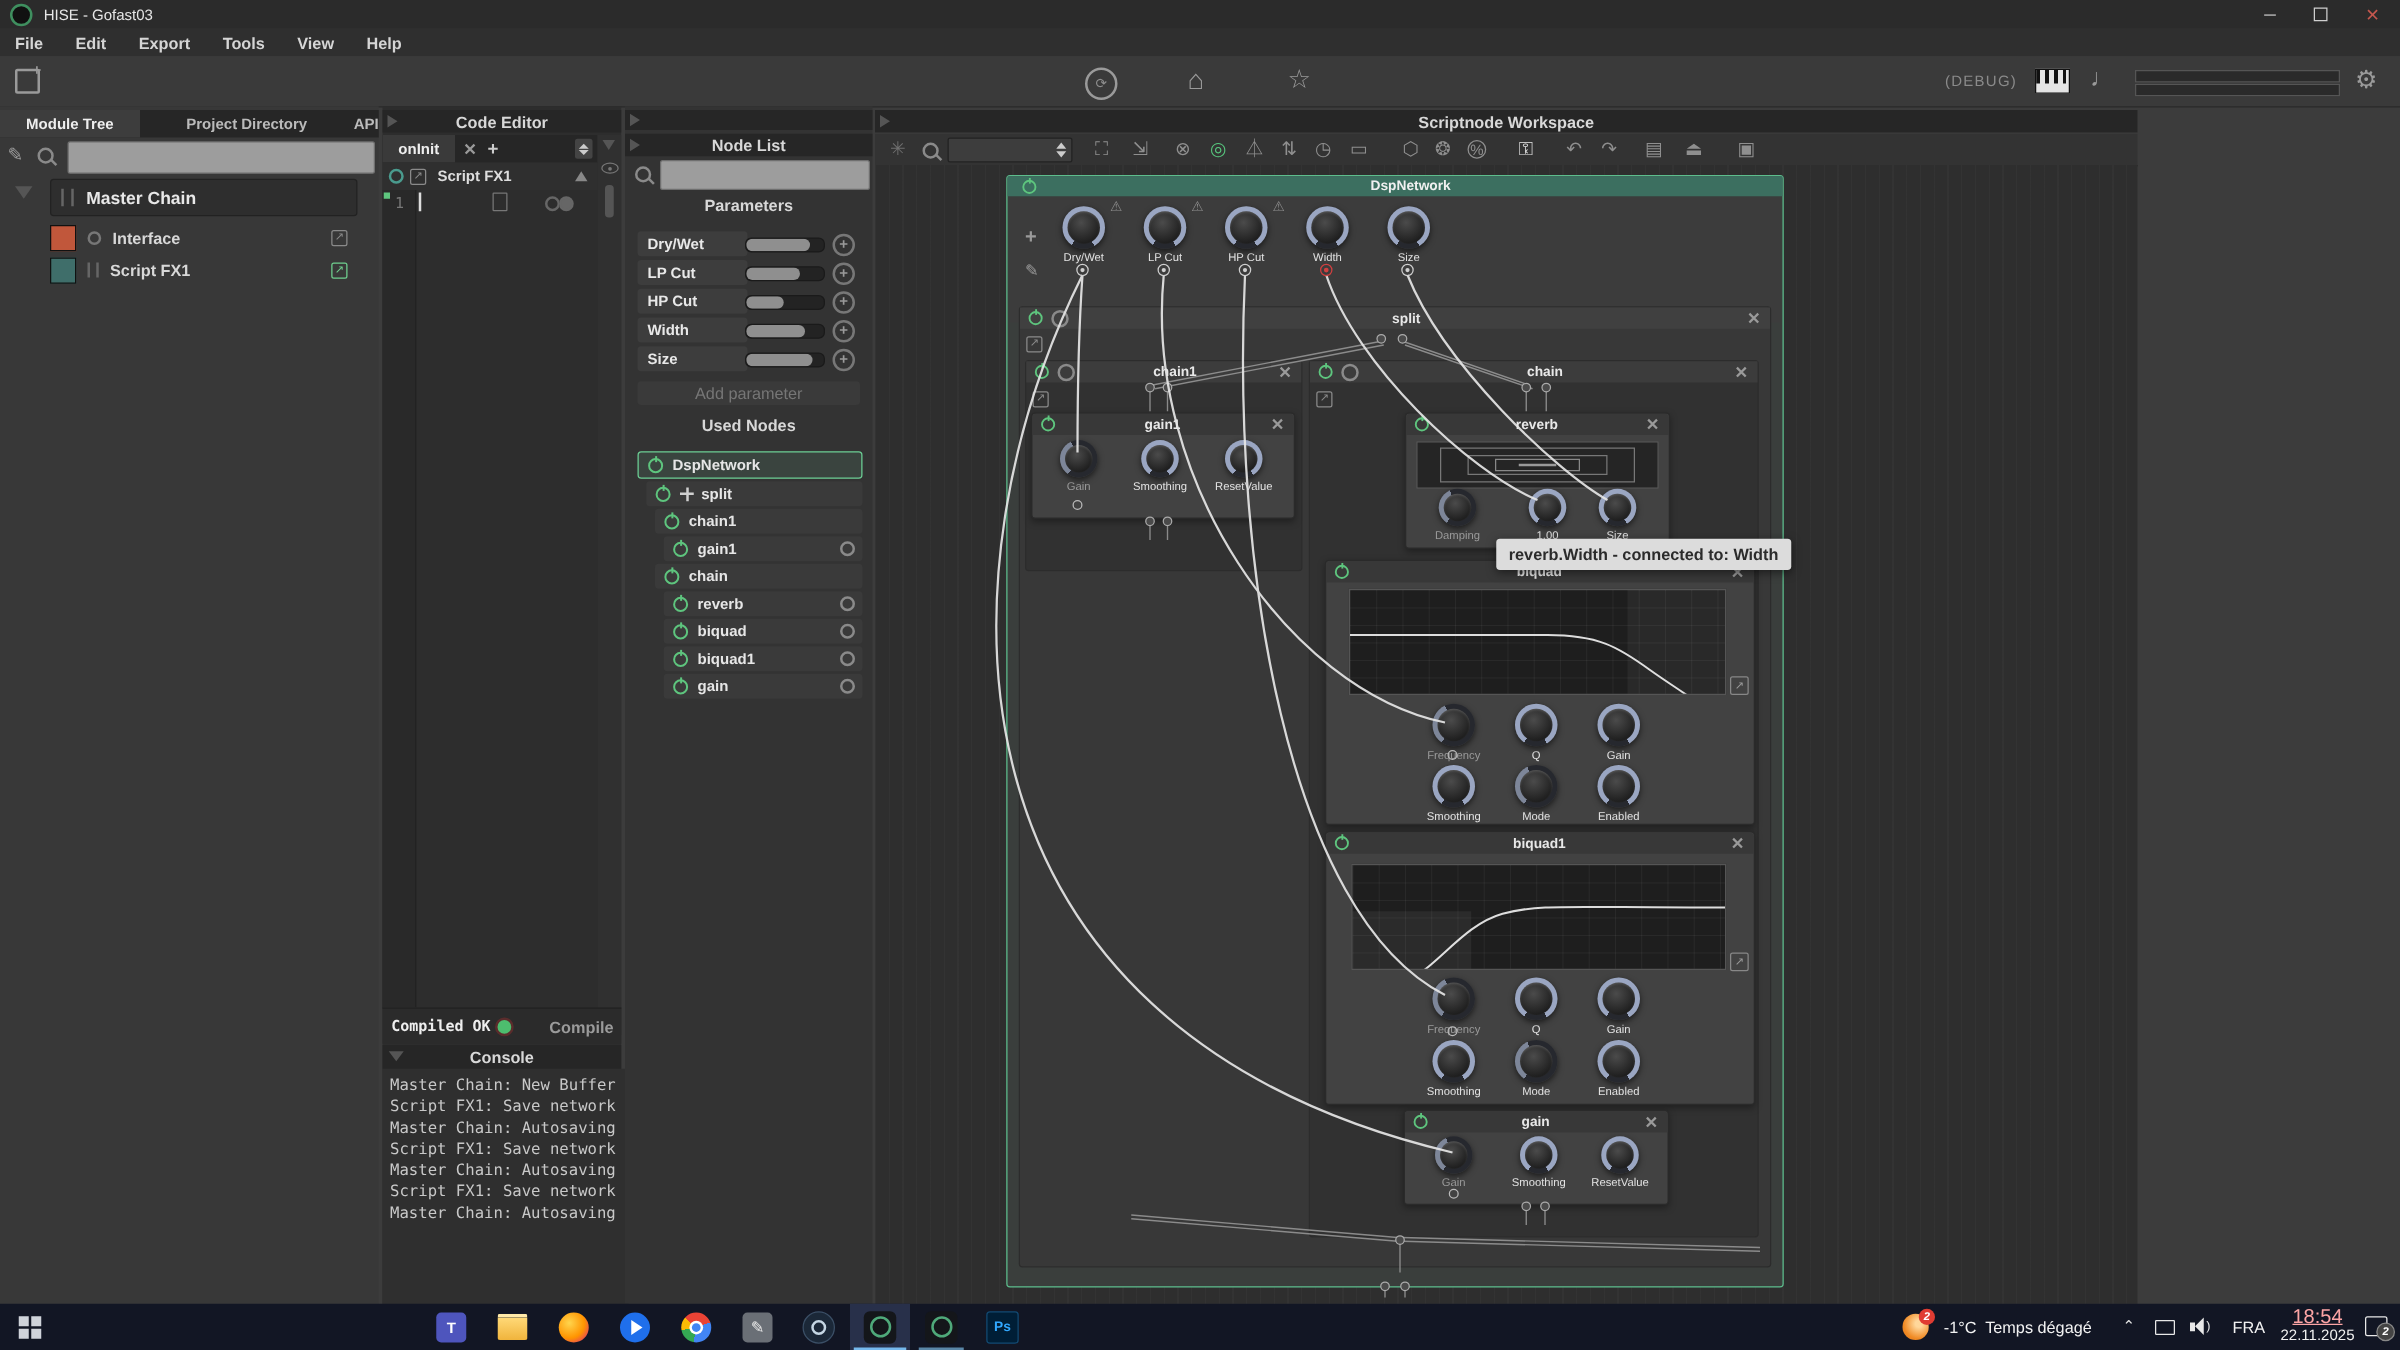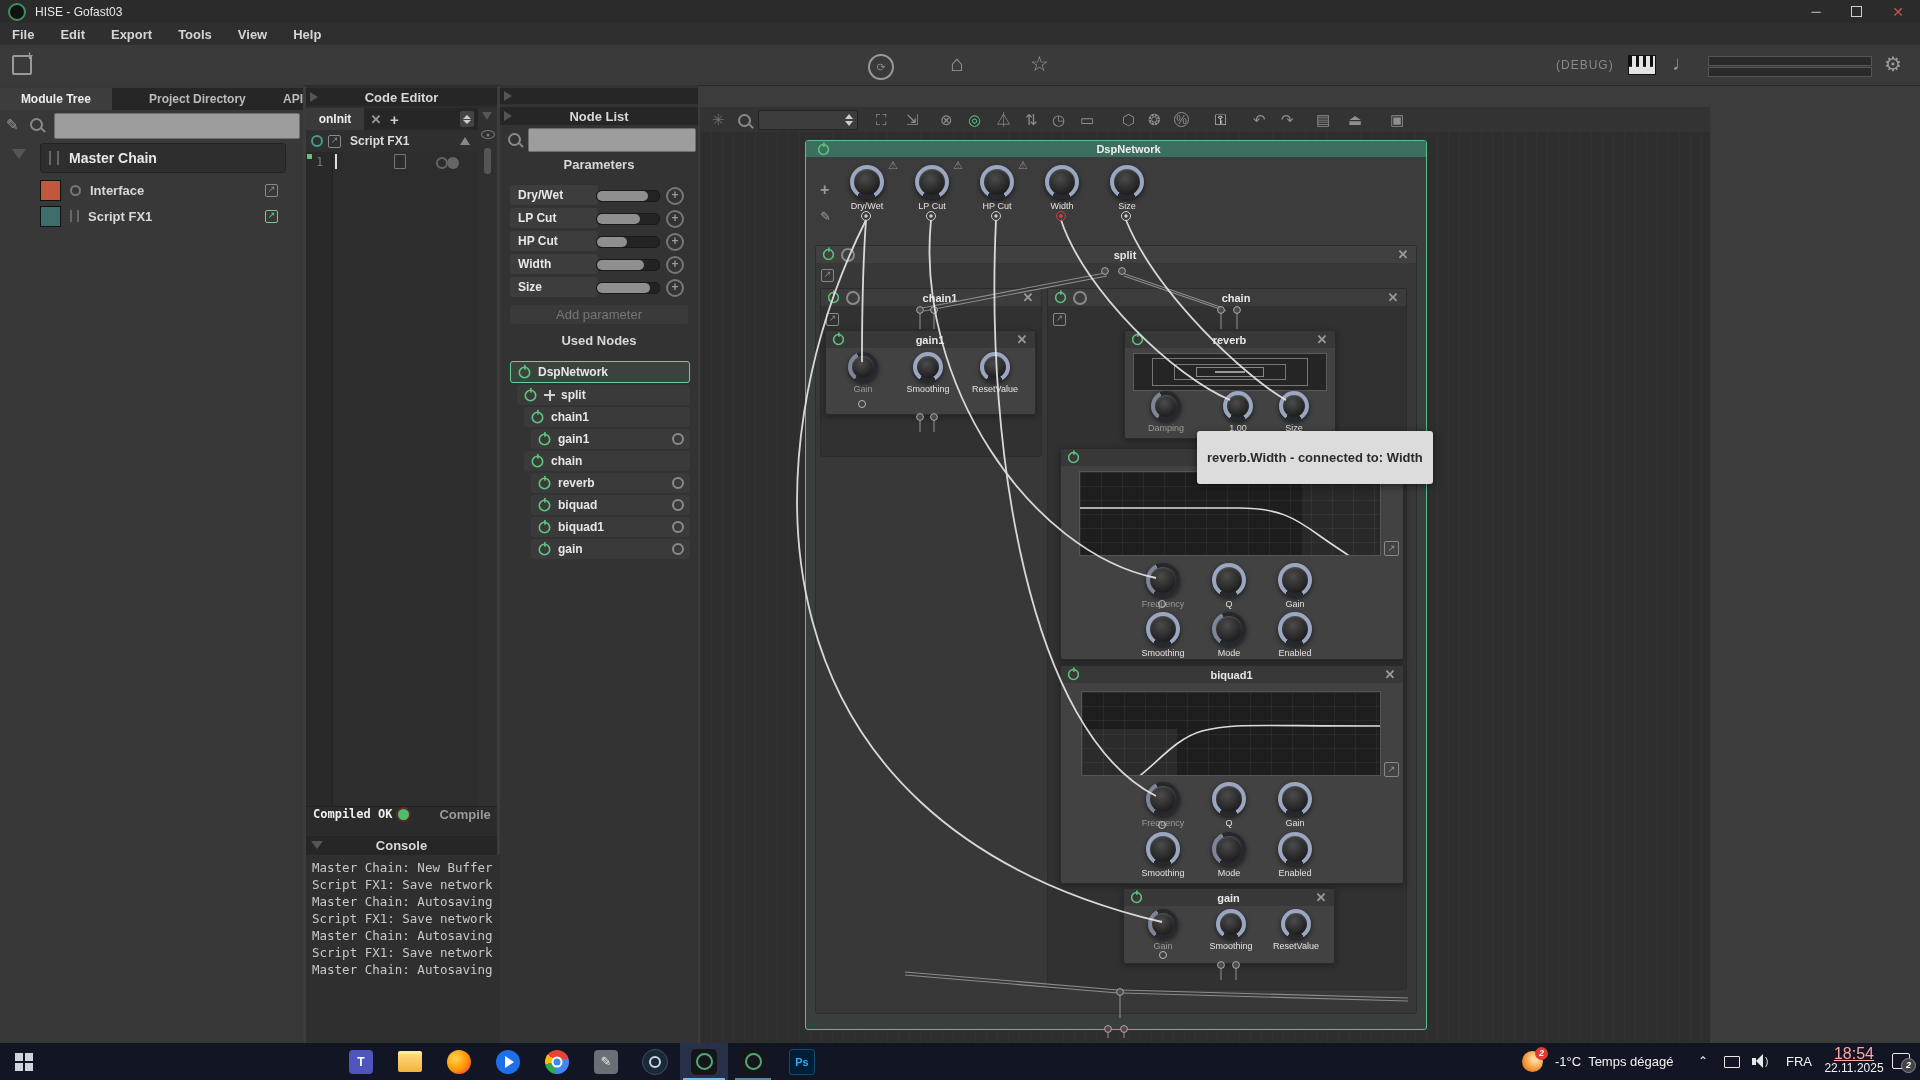--- a/index.html
+++ b/index.html
@@ -56,21 +56,21 @@
   .move-ic::before,.move-ic::after{content:'';position:absolute;background:#cfcfcf;}
   .move-ic::before{left:4.5px;top:0;width:2px;height:11px;}
   .move-ic::after{top:4.5px;left:0;height:2px;width:11px;}
   .mag{width:9px;height:9px;border:2px solid #8a8a8a;border-radius:50%;position:relative;display:inline-block;}
   .mag::after{content:'';position:absolute;width:6px;height:2px;background:#8a8a8a;right:-5px;bottom:-2px;transform:rotate(45deg);}
   .ginput{background:#9d9d9d;border:1px solid #6f6f6f;border-radius:2px;}
   .eye{width:12px;height:7px;border:1.5px solid #777;border-radius:50%;position:relative;}
   .eye::after{content:'';position:absolute;left:50%;top:50%;width:3px;height:3px;background:#777;border-radius:50%;transform:translate(-50%,-50%);}
   .mono{font-family:"DejaVu Sans Mono",monospace;}
   .tooltip{position:absolute;background:#dcdcdc;color:#2b2b2b;font-size:13px;font-weight:bold;
-           padding:19px 10px;border-radius:3px;box-shadow:0 2px 8px rgba(0,0,0,.5);white-space:nowrap;z-index:60;}
+           padding:5px 10px;border-radius:3px;box-shadow:0 2px 8px rgba(0,0,0,.5);white-space:nowrap;z-index:60;}
   .warn{color:#8f8f8f;font-size:11px;position:absolute;}
   .tb-slot{position:absolute;top:0;width:48px;height:37px;display:flex;align-items:center;justify-content:center;}
   .badge{position:absolute;background:#e03c32;color:#fff;font-size:9px;font-weight:bold;border-radius:50%;
          width:13px;height:13px;line-height:13px;text-align:center;}
   .cables{position:absolute;inset:0;pointer-events:none;z-index:40;}
 </style>
 </head>
 <body>
 
 <div id="app">
@@ -167,21 +167,21 @@
 
     <div class="abs" style="left:0;top:67px;width:172px;height:654px;background:#2d2d2d;">
       <div class="abs" style="left:0;top:0;width:26px;height:100%;background:#292929;border-right:1px solid #222;"></div>
       <span style="position:absolute;left:1px;top:2px;width:5px;height:5px;background:#5ec57e;"></span>
       <span class="mono" style="position:absolute;left:10px;top:3px;font-size:12px;color:#777;">1</span>
       <span style="position:absolute;left:29px;top:2px;width:1.5px;height:15px;background:#ddd;"></span>
       <span style="position:absolute;left:88px;top:2px;width:10px;height:13px;border:1.5px solid #777;border-radius:1px;"></span>
       <span style="position:absolute;left:130px;top:5px;width:8px;height:8px;border:2px solid #666;border-radius:50%;box-shadow:11px 0 0 -2px #666,11px 0 0 0 #666;"></span>
     </div>
 
-    <div class="abs" style="left:0;top:721px;width:191px;height:28px;background:#2b2b2b;border-top:1px solid #222;display:flex;">
+    <div class="abs" style="left:0;top:721px;width:191px;height:28px;background:#2b2b2b;border-top:1px solid #222;display:flex;align-items:center;">
       <span class="mono" style="margin-left:7px;font-size:12px;color:#eee;font-weight:bold;">Compiled OK</span>
       <span style="margin-left:4px;width:11px;height:11px;border-radius:50%;background:#4dbd6e;border:2px solid #5a2c2c;"></span>
       <span style="margin-left:28px;font-size:13px;color:#9a9a9a;font-weight:bold;">Compile</span>
     </div>
 
     <div class="hdr" style="position:absolute;left:0;top:751px;width:191px;height:19px;">
       <span style="position:absolute;left:5px;top:5px;width:0;height:0;border-top:8px solid #555;border-left:6px solid transparent;border-right:6px solid transparent;"></span>
       <span>Console</span>
     </div>
     <div class="abs mono" style="left:0;top:770px;width:191px;height:188px;background:#2f2f2f;overflow:hidden;font-size:12.5px;color:#c8c8c8;line-height:17px;padding:4px 0 0 6px;white-space:nowrap;">
@@ -273,20 +273,24 @@
         <span>biquad1</span>
         <span class="mod-dot"></span>
       </div>
     <div class="un-row" style="left:31px;top:454px;width:147px;">
         <span class="power"></span>
         <span>gain</span>
         <span class="mod-dot"></span>
       </div>
   </div>
 
+  <div class="hdr" style="position:absolute;left:700px;top:88px;width:1010px;height:18px;">
+      <span class="fold"></span>
+      <span>Scriptnode Workspace</span>
+    </div>
   <div class="abs" style="left:700px;top:107px;width:1010px;height:25px;background:#333;border-bottom:1px solid #242424;">
     <span class="ico" style="position:absolute;left:12px;top:5px;color:#6f6f6f;">✳</span>
     <span class="mag" style="position:absolute;left:38px;top:7px;"></span>
     <span style="position:absolute;left:58px;top:3px;width:98px;height:18px;background:#3d3d3d;border:1px solid #222;border-radius:2px;">
       <i style="position:absolute;right:4px;top:3px;width:0;height:0;border-bottom:5px solid #ccc;border-left:4px solid transparent;border-right:4px solid transparent;"></i>
       <i style="position:absolute;right:4px;bottom:3px;width:0;height:0;border-top:5px solid #ccc;border-left:4px solid transparent;border-right:4px solid transparent;"></i>
     </span>
     <span class="ico" style="position:absolute;left:176px;top:5px;">⛶</span>
     <span class="ico" style="position:absolute;left:206px;top:5px;">⇲</span>
     <span class="ico" style="position:absolute;left:240px;top:5px;">⊗</span>

